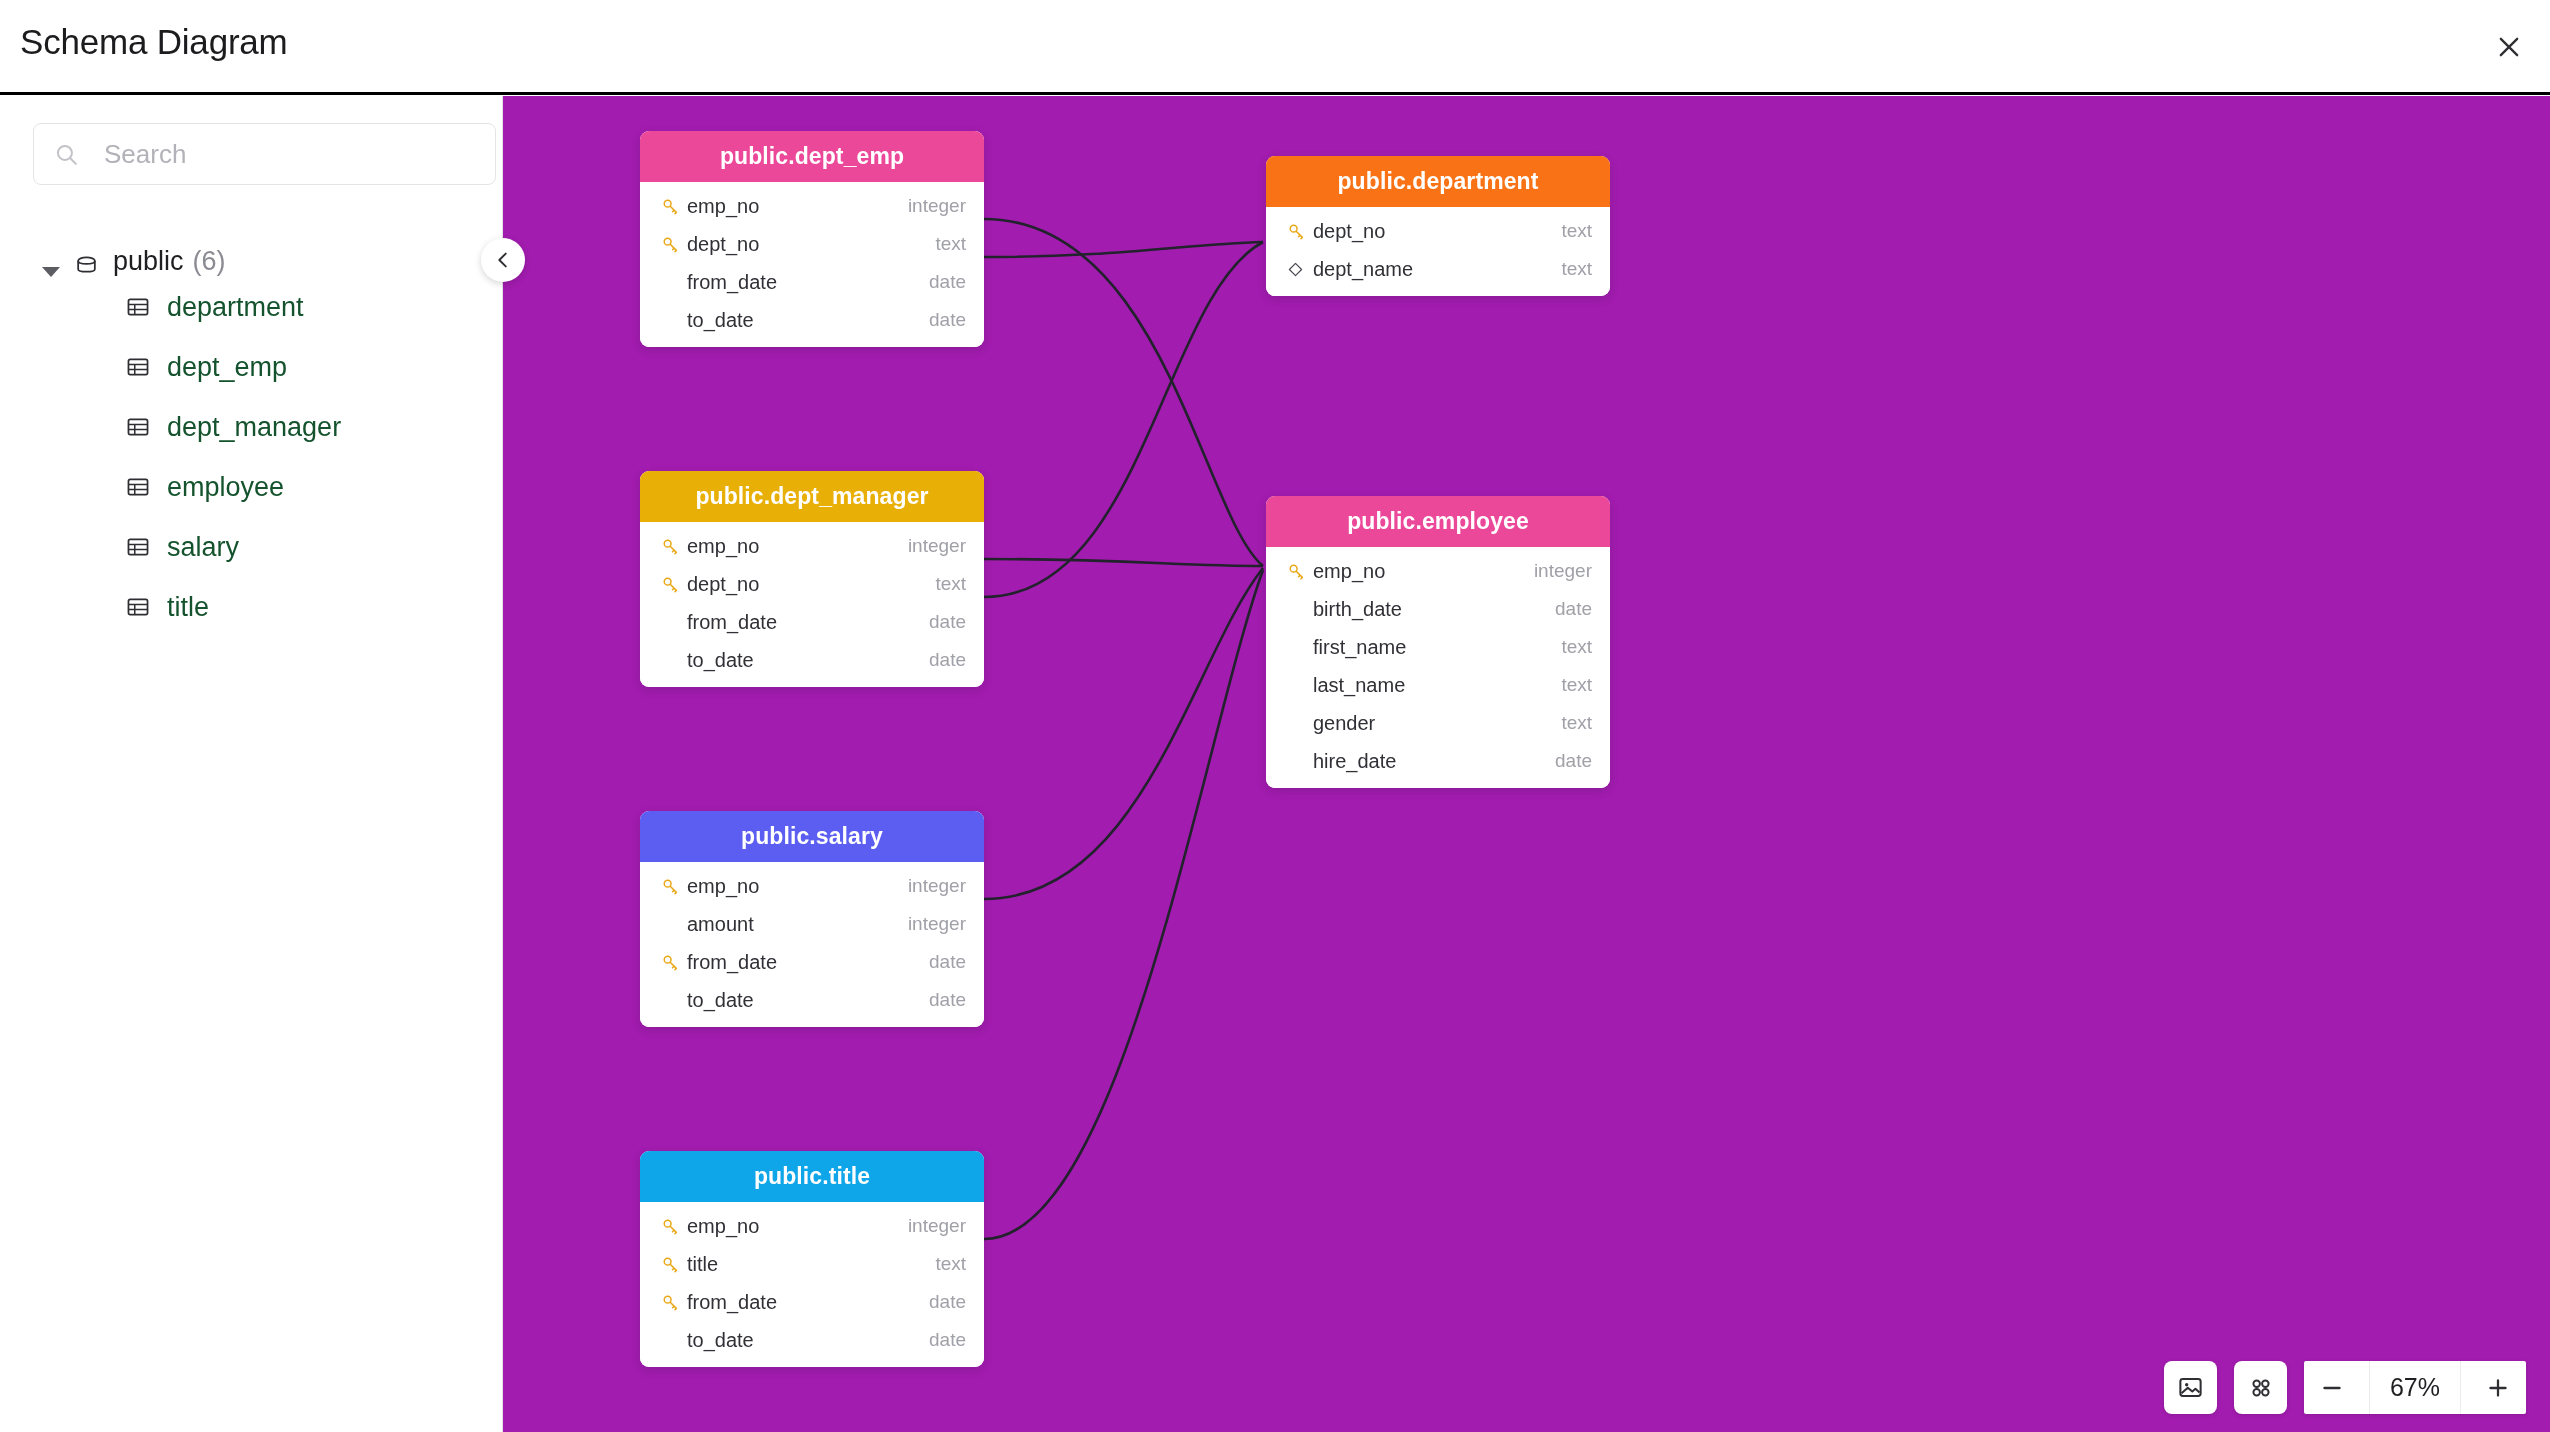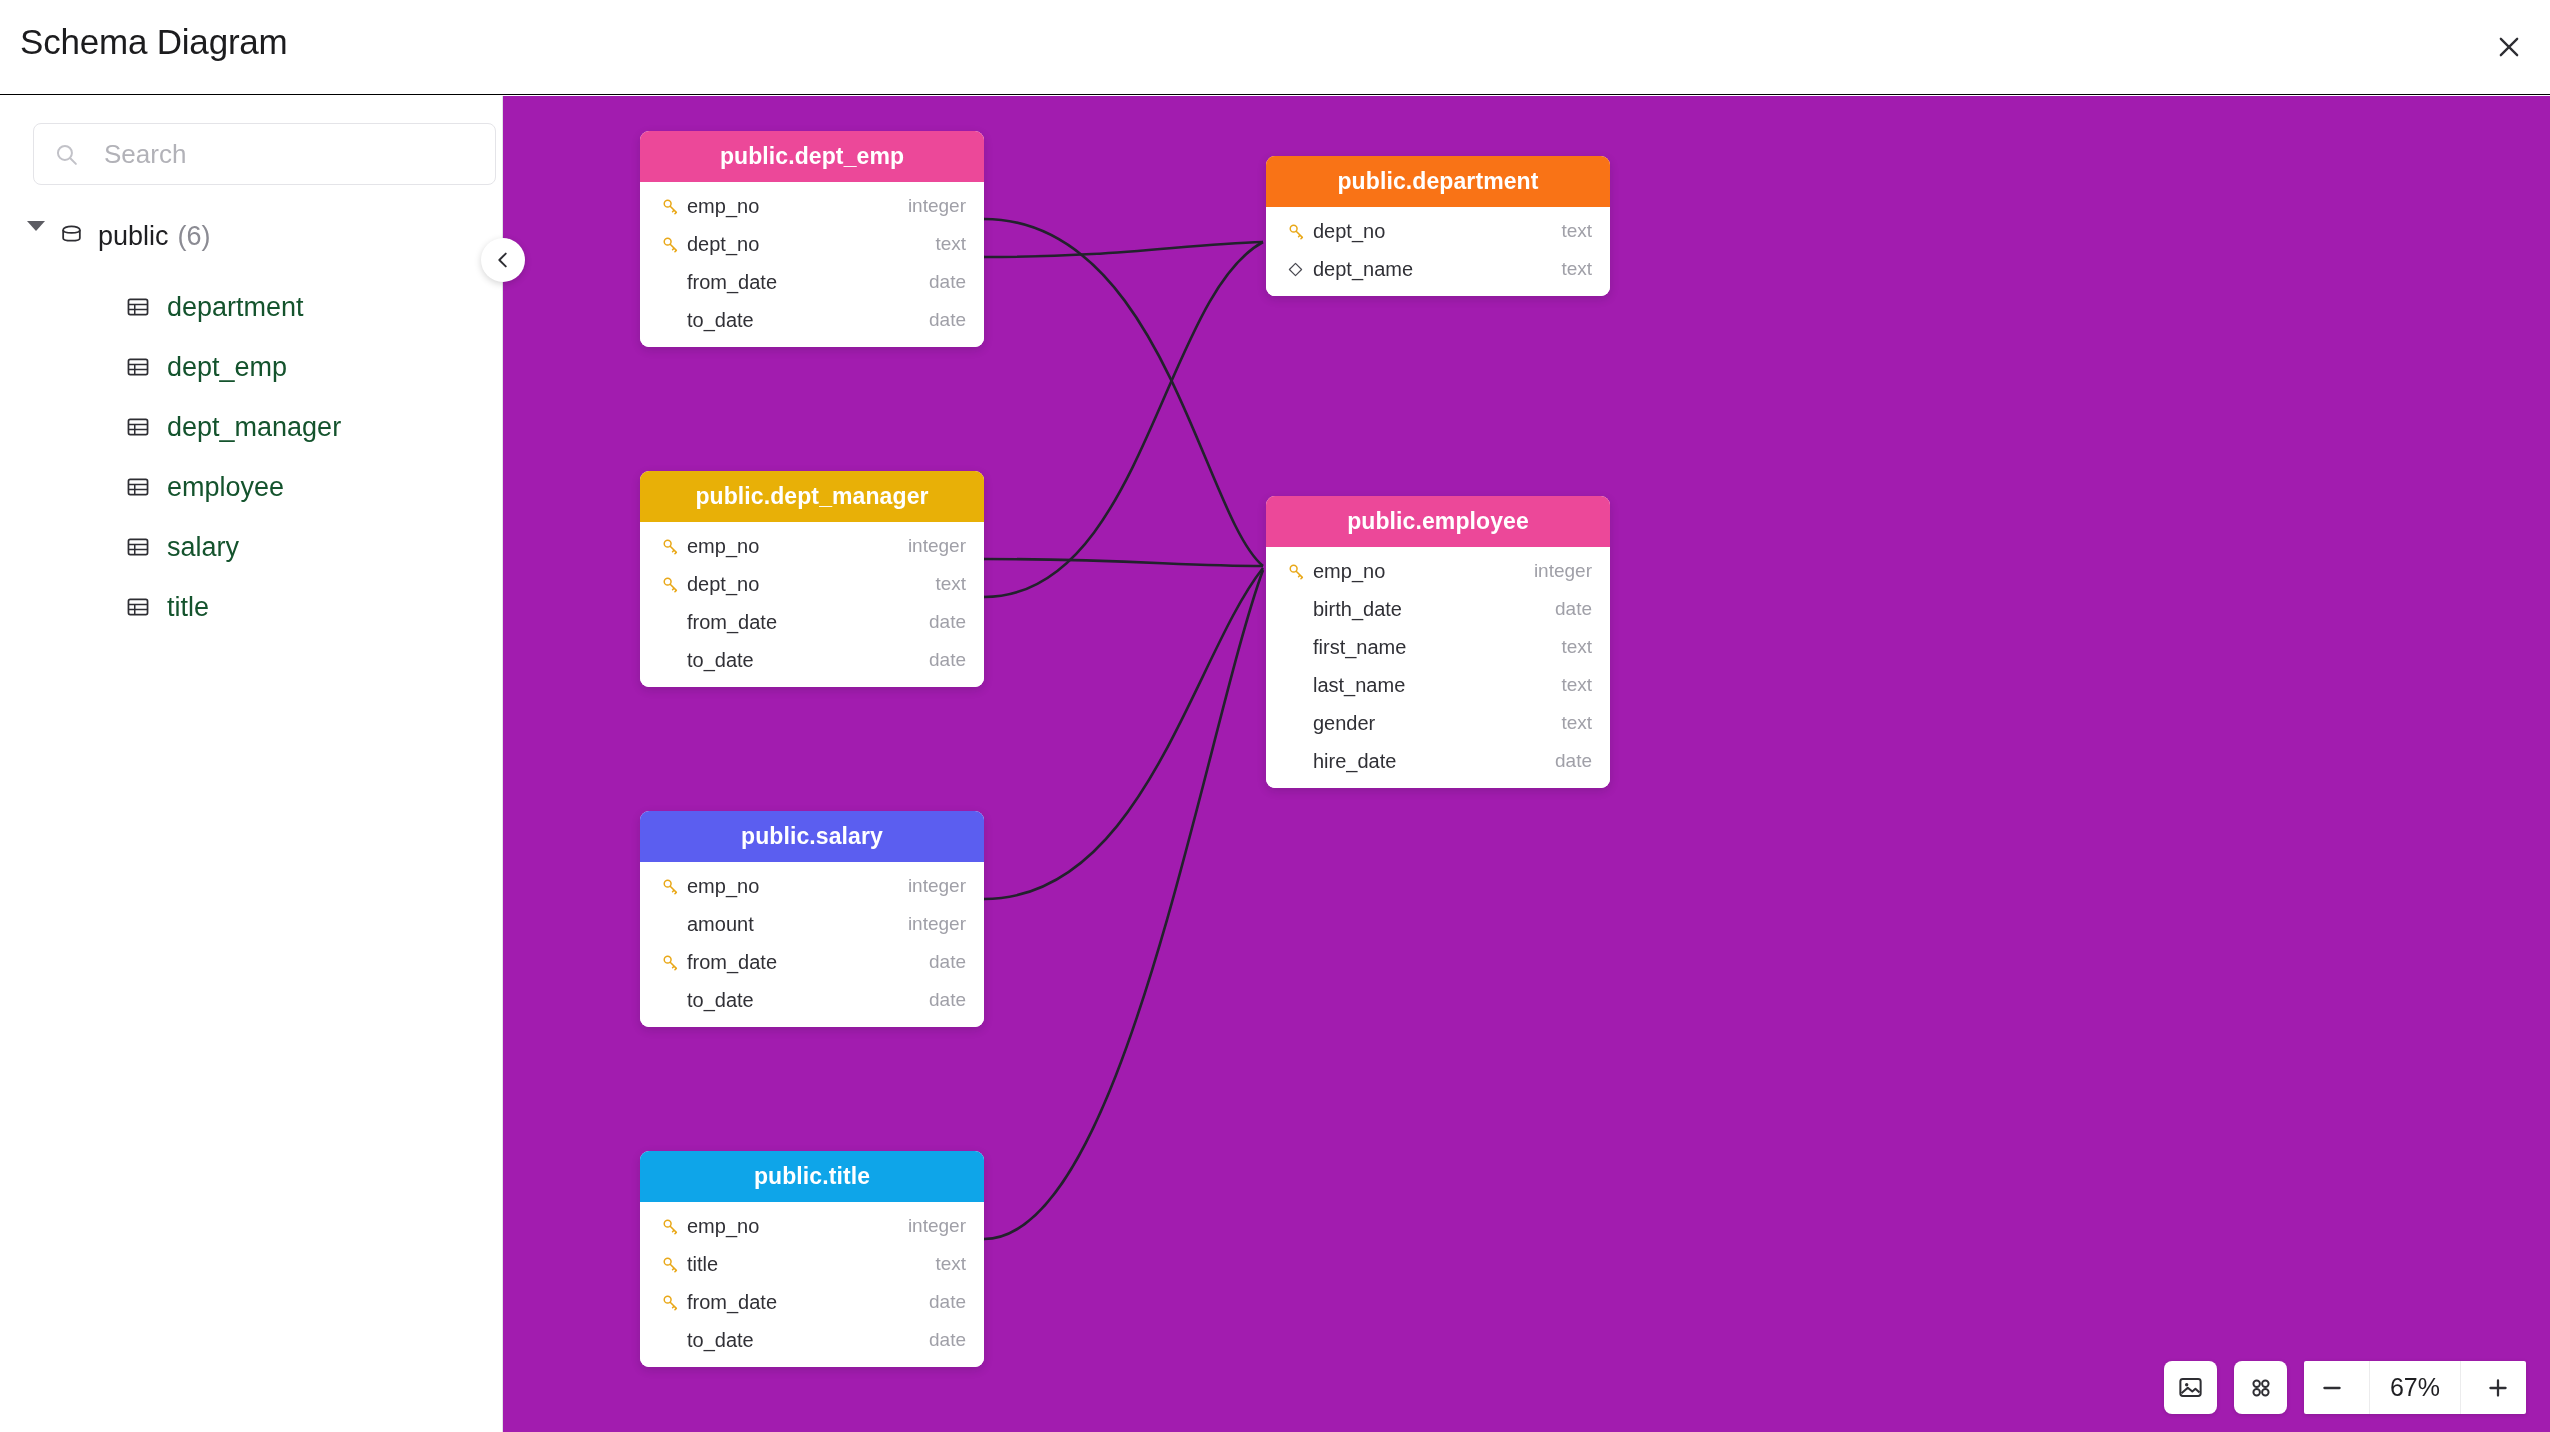--- a/index.html
+++ b/index.html
@@ -7,21 +7,21 @@
     width: 2550px; height: 1432px;
     font-family: "Liberation Sans", sans-serif;
     background: #ffffff;
     overflow: hidden;
   }
   #app { position: relative; width: 2550px; height: 1432px; }
 
   
   .header {
     position: absolute; left: 0; top: 0; width: 2550px; height: 95px;
-    background: #ffffff; border-bottom: 1px solid #000000;
+    background: #ffffff; border-bottom: 3px solid #000000;
   }
   .header-title {
     position: absolute; left: 20px; top: 22px;
     font-size: 35px; font-weight: 400; color: #1c1c1e; letter-spacing: -0.2px;
   }
   .close-btn {
     position: absolute; right: 18px; top: 24px;
     width: 46px; height: 46px; display: flex; align-items: center; justify-content: center;
     cursor: pointer; border-radius: 6px; background: transparent;
   }
@@ -40,22 +40,22 @@
   .search-icon { margin-left: 20px; display: flex; align-items: center; }
   .search-input {
     border: 0; outline: 0; background: transparent; flex: 1;
     font-family: "Liberation Sans", sans-serif; font-size: 26px;
     color: #2b2b2e; margin-left: 25px; padding-right: 14px;
   }
   .search-input::placeholder { color: #b2b2b8; }
 
   .tree { position: absolute; left: 0; top: 125px; width: 503px; }
   .tree-schema {
-    display: flex; align-items: flex-start; height: 56px;
-    padding-left: 27px; cursor: pointer;
+    display: flex; align-items: flex-end; height: 56px;
+    padding-left: 42px; cursor: pointer;
   }
   .caret {
     width: 0; height: 0; margin-right: 14px;
     border-left: 9px solid transparent; border-right: 9px solid transparent;
     border-top: 10px solid #5c5c63;
   }
   .schema-icon { margin-right: 14px; display: flex; align-items: center; }
   .schema-label { font-size: 27px; color: #1f1f22; }
   .schema-count { font-size: 27px; color: #8b8b93; margin-left: 9px; }
 

